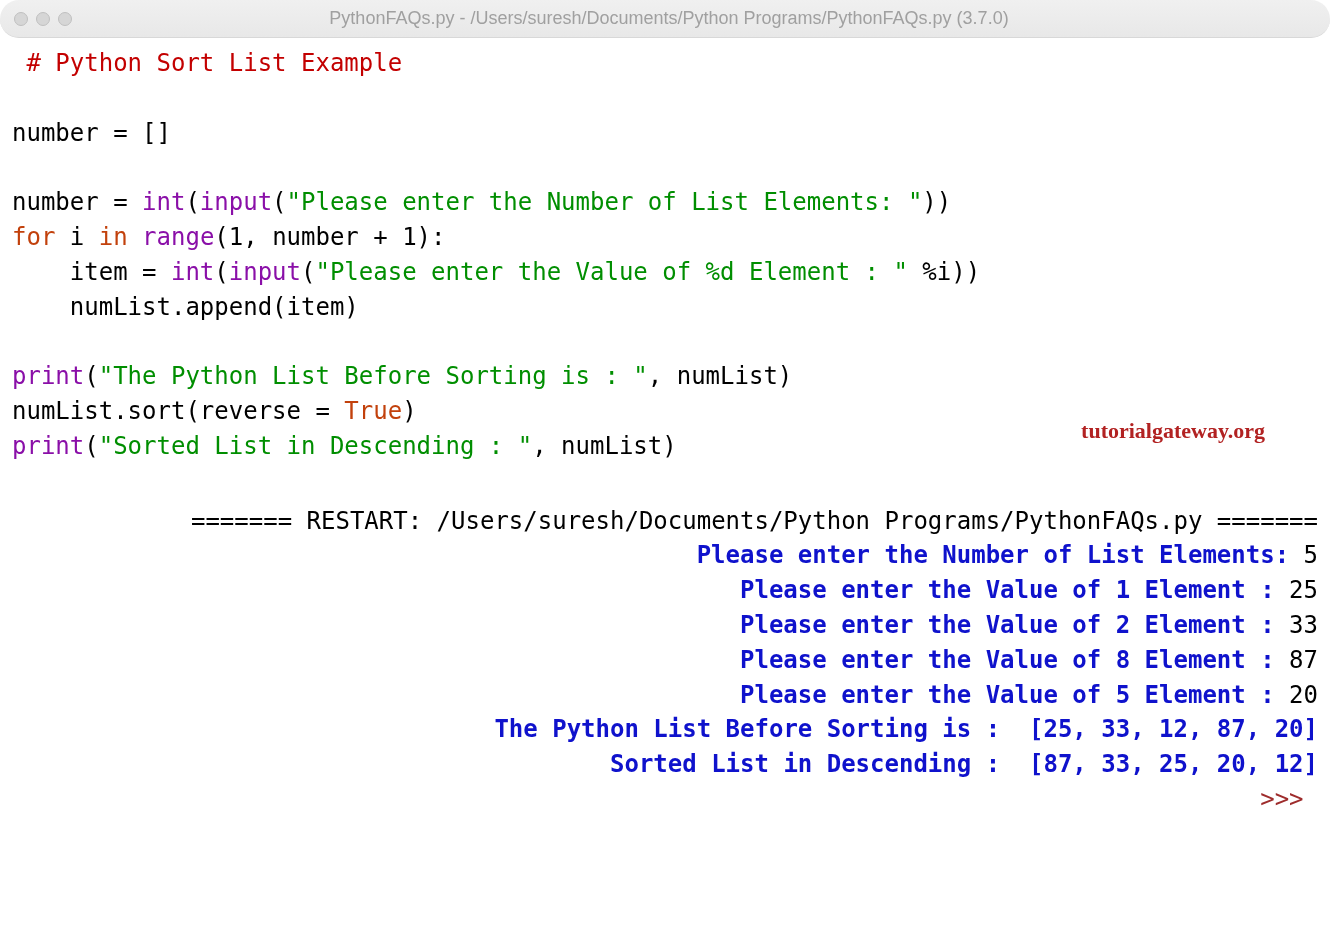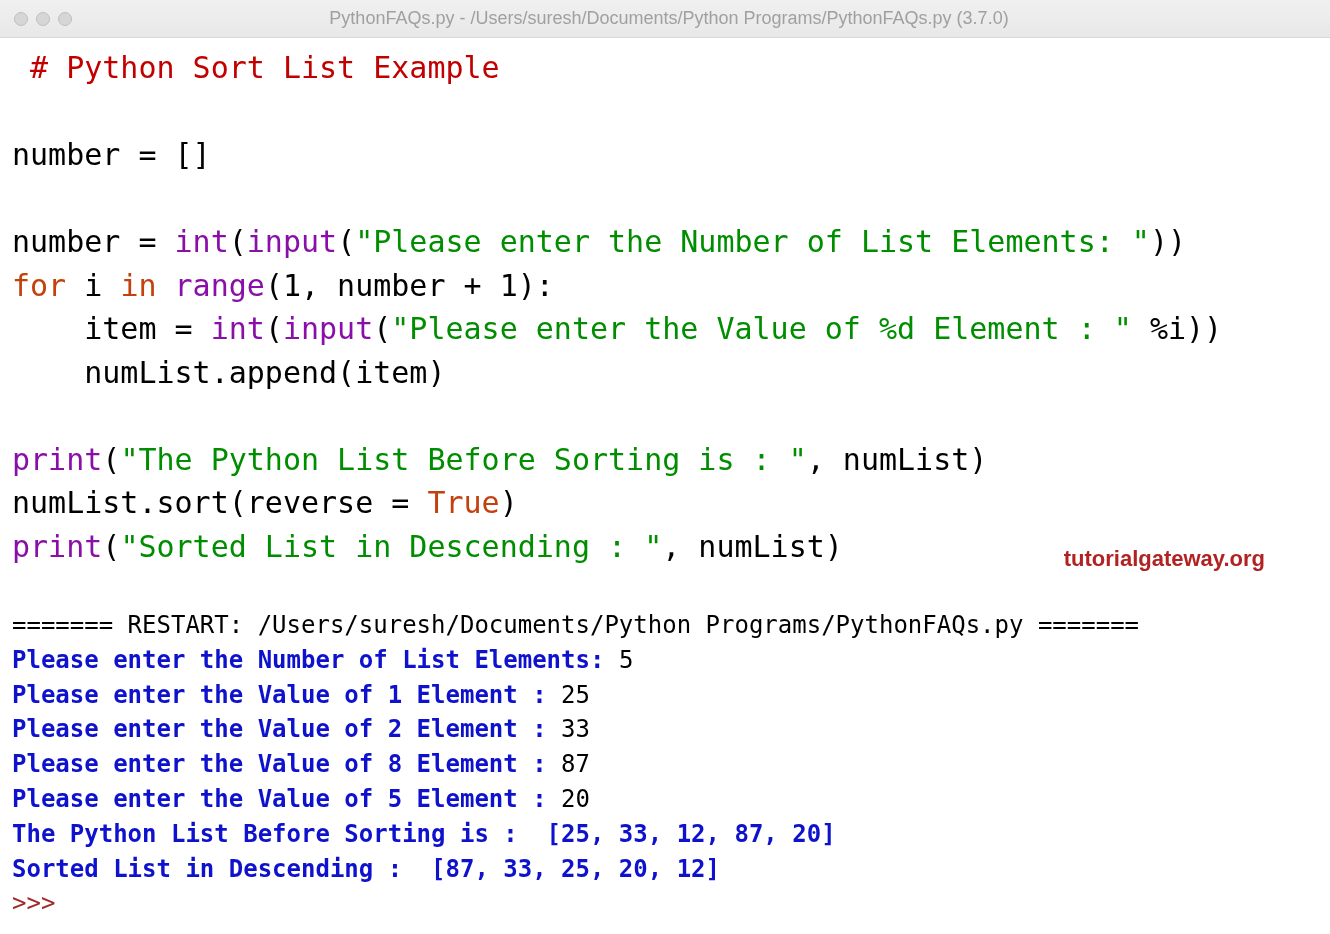--- a/index.html
+++ b/index.html
@@ -17,20 +17,21 @@
     .titlebar {
       height: 38px;
       display: flex;
       align-items: center;
       padding: 0 14px;
       background: linear-gradient(#f6f6f6, #ececec);
       border-bottom: 1px solid #d8d8d8;
     }
     .titlebar.inactive {
       background: linear-gradient(#f0f0f0, #e8e8e8);
+      border-radius: 19px;
     }
     .traffic-lights {
       display: flex;
       gap: 8px;
       margin-right: 20px;
     }
     .light {
       width: 14px;
       height: 14px;
       border-radius: 50%;
@@ -47,46 +48,47 @@
       color: #555;
       margin-right: 70px;
     }
     .titlebar.inactive .title { color: #a0a0a0; }
     
     .editor-area {
       padding: 8px 12px 4px 12px;
       position: relative;
     }
     .code-line {
-      font-size: 30px;
+      font-size: 24px;
       line-height: 1.45;
       white-space: pre;
       font-family: Menlo, Monaco, monospace;
       color: #000;
     }
     .tk-comment { color: #c30000; }
     .tk-kw { color: #c2410c; }
     .tk-builtin { color: #8a0fa8; }
     .tk-str { color: #008e00; }
     
     .watermark {
       position: absolute;
       right: 65px;
-      bottom: 0;
+      bottom: 24px;
       color: #b22222;
       font-weight: bold;
-      font-family: Liberation Sans, sans-serif;
+      font-family: Liberation Serif, serif;
       font-size: 22px;
     }
     
     .shell-window {
       margin-top: 12px;
     }
     .shell-area {
       padding: 24px 12px;
+      text-align: right;
     }
     .shell-line {
       font-size: 24px;
       line-height: 1.45;
       white-space: pre;
       font-family: Menlo, Monaco, monospace;
     }
     .shell-plain { color: #000; }
     .shell-blue { color: #0f12cc; font-weight: bold; }
     .shell-input { color: #000; }

